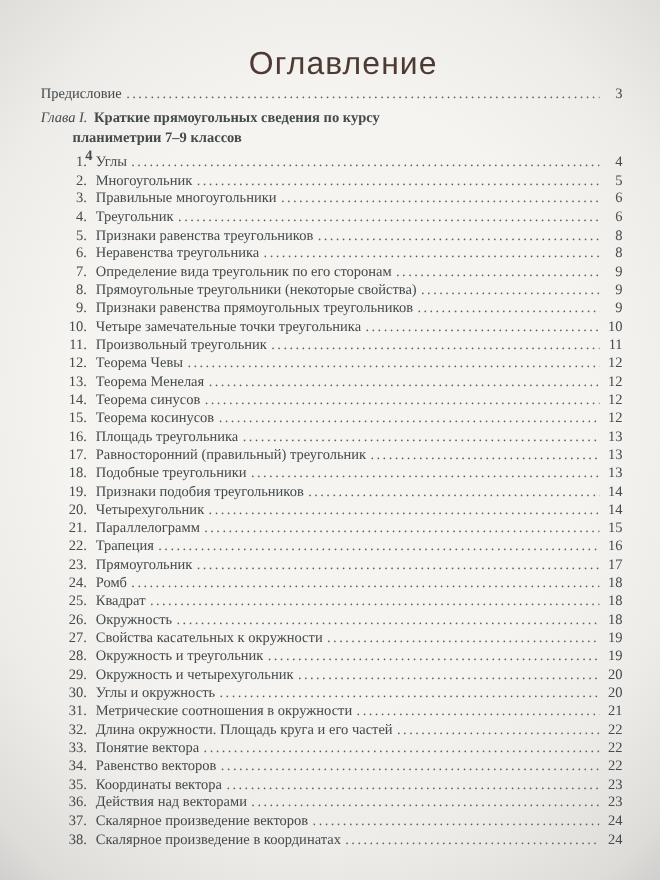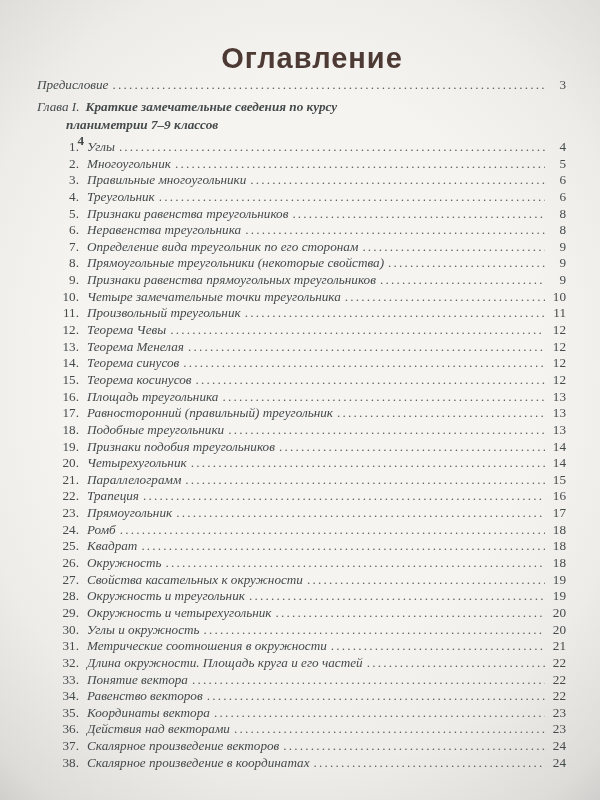--- a/index.html
+++ b/index.html
@@ -14,21 +14,21 @@
     background:
       radial-gradient(ellipse 82% 72% at 50% 46%,
         #f5f4f1 48%, #edece9 70%, #dddcd9 90%, #c9c8c6 100%);
   }
   .page-title {
     position: absolute;
     top: 42px; left: 0; right: 0;
     margin: 0;
     text-align: center;
     font-family: "Liberation Sans", sans-serif;
-    font-weight: 700;
+    font-weight: 400;
     font-size: 29px;
     letter-spacing: 1px;
     color: #4e3a34;
     padding-left: 24px;
   }
   .toc {
     position: absolute;
     left: 37px; right: 34px; top: 77px;
     font-size: 13.2px;
     color: #454a4b;
@@ -47,21 +47,21 @@
   .chapter-1 .label { font-weight: bold; }
   .num {
     flex: 0 0 22px;
     text-align: right;
     margin-right: 8px;
   }
   .prefix {
     font-style: italic;
     margin-right: 6px;
   }
-  .label { flex: 0 0 auto; font-style: italic; }
+  .label { flex: 0 0 auto; }
   .dots {
     flex: 1 1 auto;
     overflow: hidden;
     white-space: nowrap;
     letter-spacing: 2.2px;
     color: #5a5f5f;
     margin-left: 4px;
     margin-right: 3px;
   }
   .dots::after {
@@ -79,21 +79,21 @@
 <div class="scan-page">
   <h1 class="page-title">Оглавление</h1>
   <div class="toc">
       <div class="row preface">
         <span class="label">Предисловие</span>
         <span class="dots"></span>
         <span class="pg">3</span>
       </div>
       <div class="row chapter-1">
         <span class="prefix">Глава I.</span>
-        <span class="label">Краткие замечательные сведения по курсу</span>
+        <span class="label">Краткие прямоугольных сведения по курсу</span>
       </div>
       <div class="row chapter-2">
         <span class="label">планиметрии 7–9 классов</span>
         <span class="dots"></span>
         <span class="pg">4</span>
       </div>
       <div class="row item">
         <span class="num">1.</span>
         <span class="label">Углы</span>
         <span class="dots"></span>

